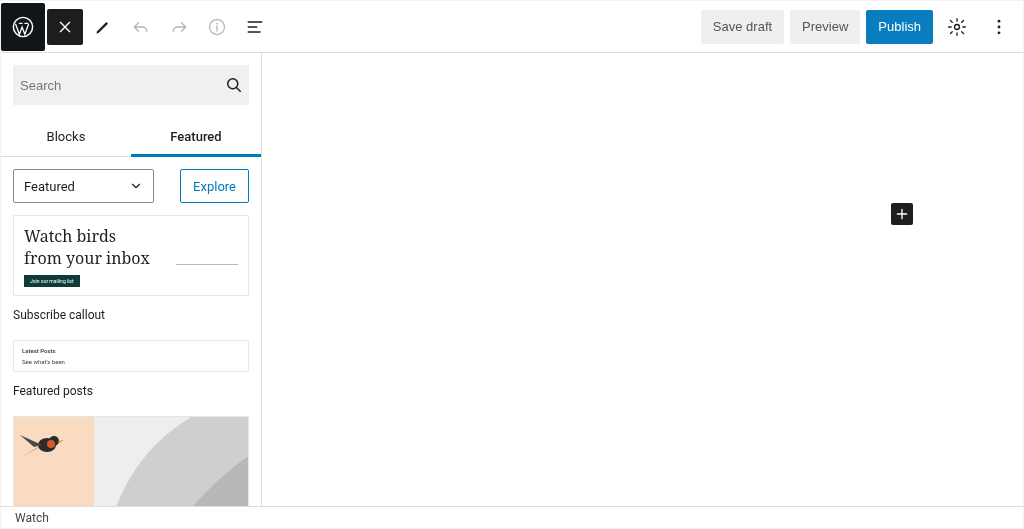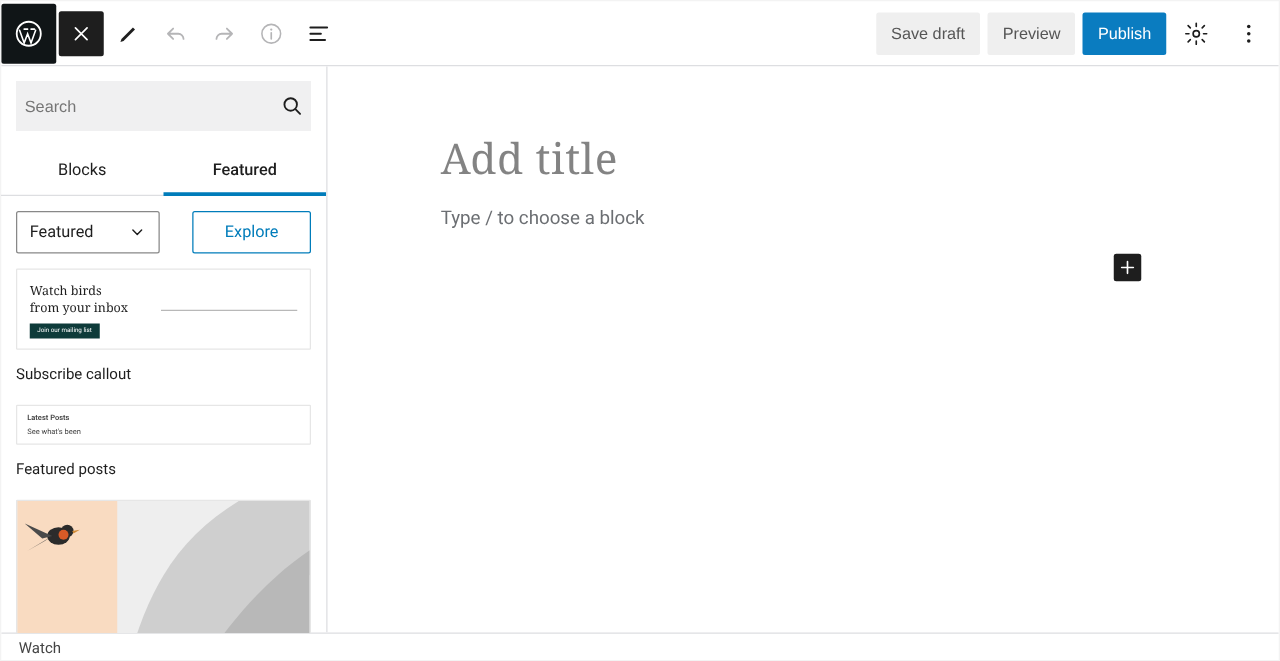--- a/index.html
+++ b/index.html
@@ -40,30 +40,30 @@
 .search .sicon{width:20px;height:20px;}
 
 
 .tabs{display:flex;border-bottom:1px solid var(--border);}
 .tab{flex:1;text-align:center;padding:12px 0 10px;cursor:pointer;}
 .tab.active{color:#1e1e1e;border-bottom:3px solid var(--link);margin-bottom:-1px;font-weight:500;}
 
 
 .selrow{display:flex;gap:26px;padding:12px;}
 .select{flex:1;border:1px solid #888;border-radius:2px;height:34px;display:flex;align-items:center;justify-content:space-between;padding:0 10px;font-size:13px;}
-.explore{border:1px solid var(--link);color:var(--link);border-radius:2px;height:34px;padding:0 25px;display:flex;align-items:center;font-size:13px;}
+.explore{border:1px solid var(--link);color:var(--link);border-radius:2px;height:34px;padding:0 12px;display:flex;align-items:center;font-size:13px;}
 
 
 .patterns{padding:0 12px 12px;display:flex;flex-direction:column;gap:8px;}
 .card{border:1px solid #e6e6e6;background:#fff;border-radius:1px;}
 .pcap{text-align:left;font-size:12px;padding:4px 0 10px;}
 
 
 .p1{padding:10px 10px 8px;}
-.p1 .serif{font-family:var(--serif);font-size:10px;line-height:1.35;}
+.p1 .serif{font-family:var(--serif);font-size:16px;line-height:1.35;}
 .p1 .row{display:flex;align-items:flex-end;gap:26px;}
 .p1 .line{flex:1;border-bottom:1px solid #b8b8b8;margin-bottom:4px;}
 .p1 .pill{display:inline-block;background:#0e3b3a;color:#fff;font-size:5px;padding:3px 6px;margin-top:6px;}
 
 
 .p2{padding:6px 8px;font-size:6px;color:#444;}
 .p2 .a{font-weight:600;margin-bottom:4px;}
 .p2 .b{font-weight:400;}
 
 
@@ -212,24 +212,20 @@
               <path d="M44 24 l6 -1 -5 3z" fill="#d08a36"></path>
             </svg>
           </div>
         </div>
 
       </div>
     </div>
   </div>
 
   <div class="editor">
-    <div class="canvas">
-      <div class="title">Add title</div>
-      <div class="prompt">Type / to choose a block</div>
-    </div>
     <div class="addbtn">
       <svg width="16" height="16" viewBox="0 0 24 24">
           <path d="M12 5v14M5 12h14" stroke="#fff" stroke-width="2" stroke-linecap="round"></path>
         </svg>
     </div>
   </div>
 </div>
 
 <div class="footer">
   <span>Watch</span>

